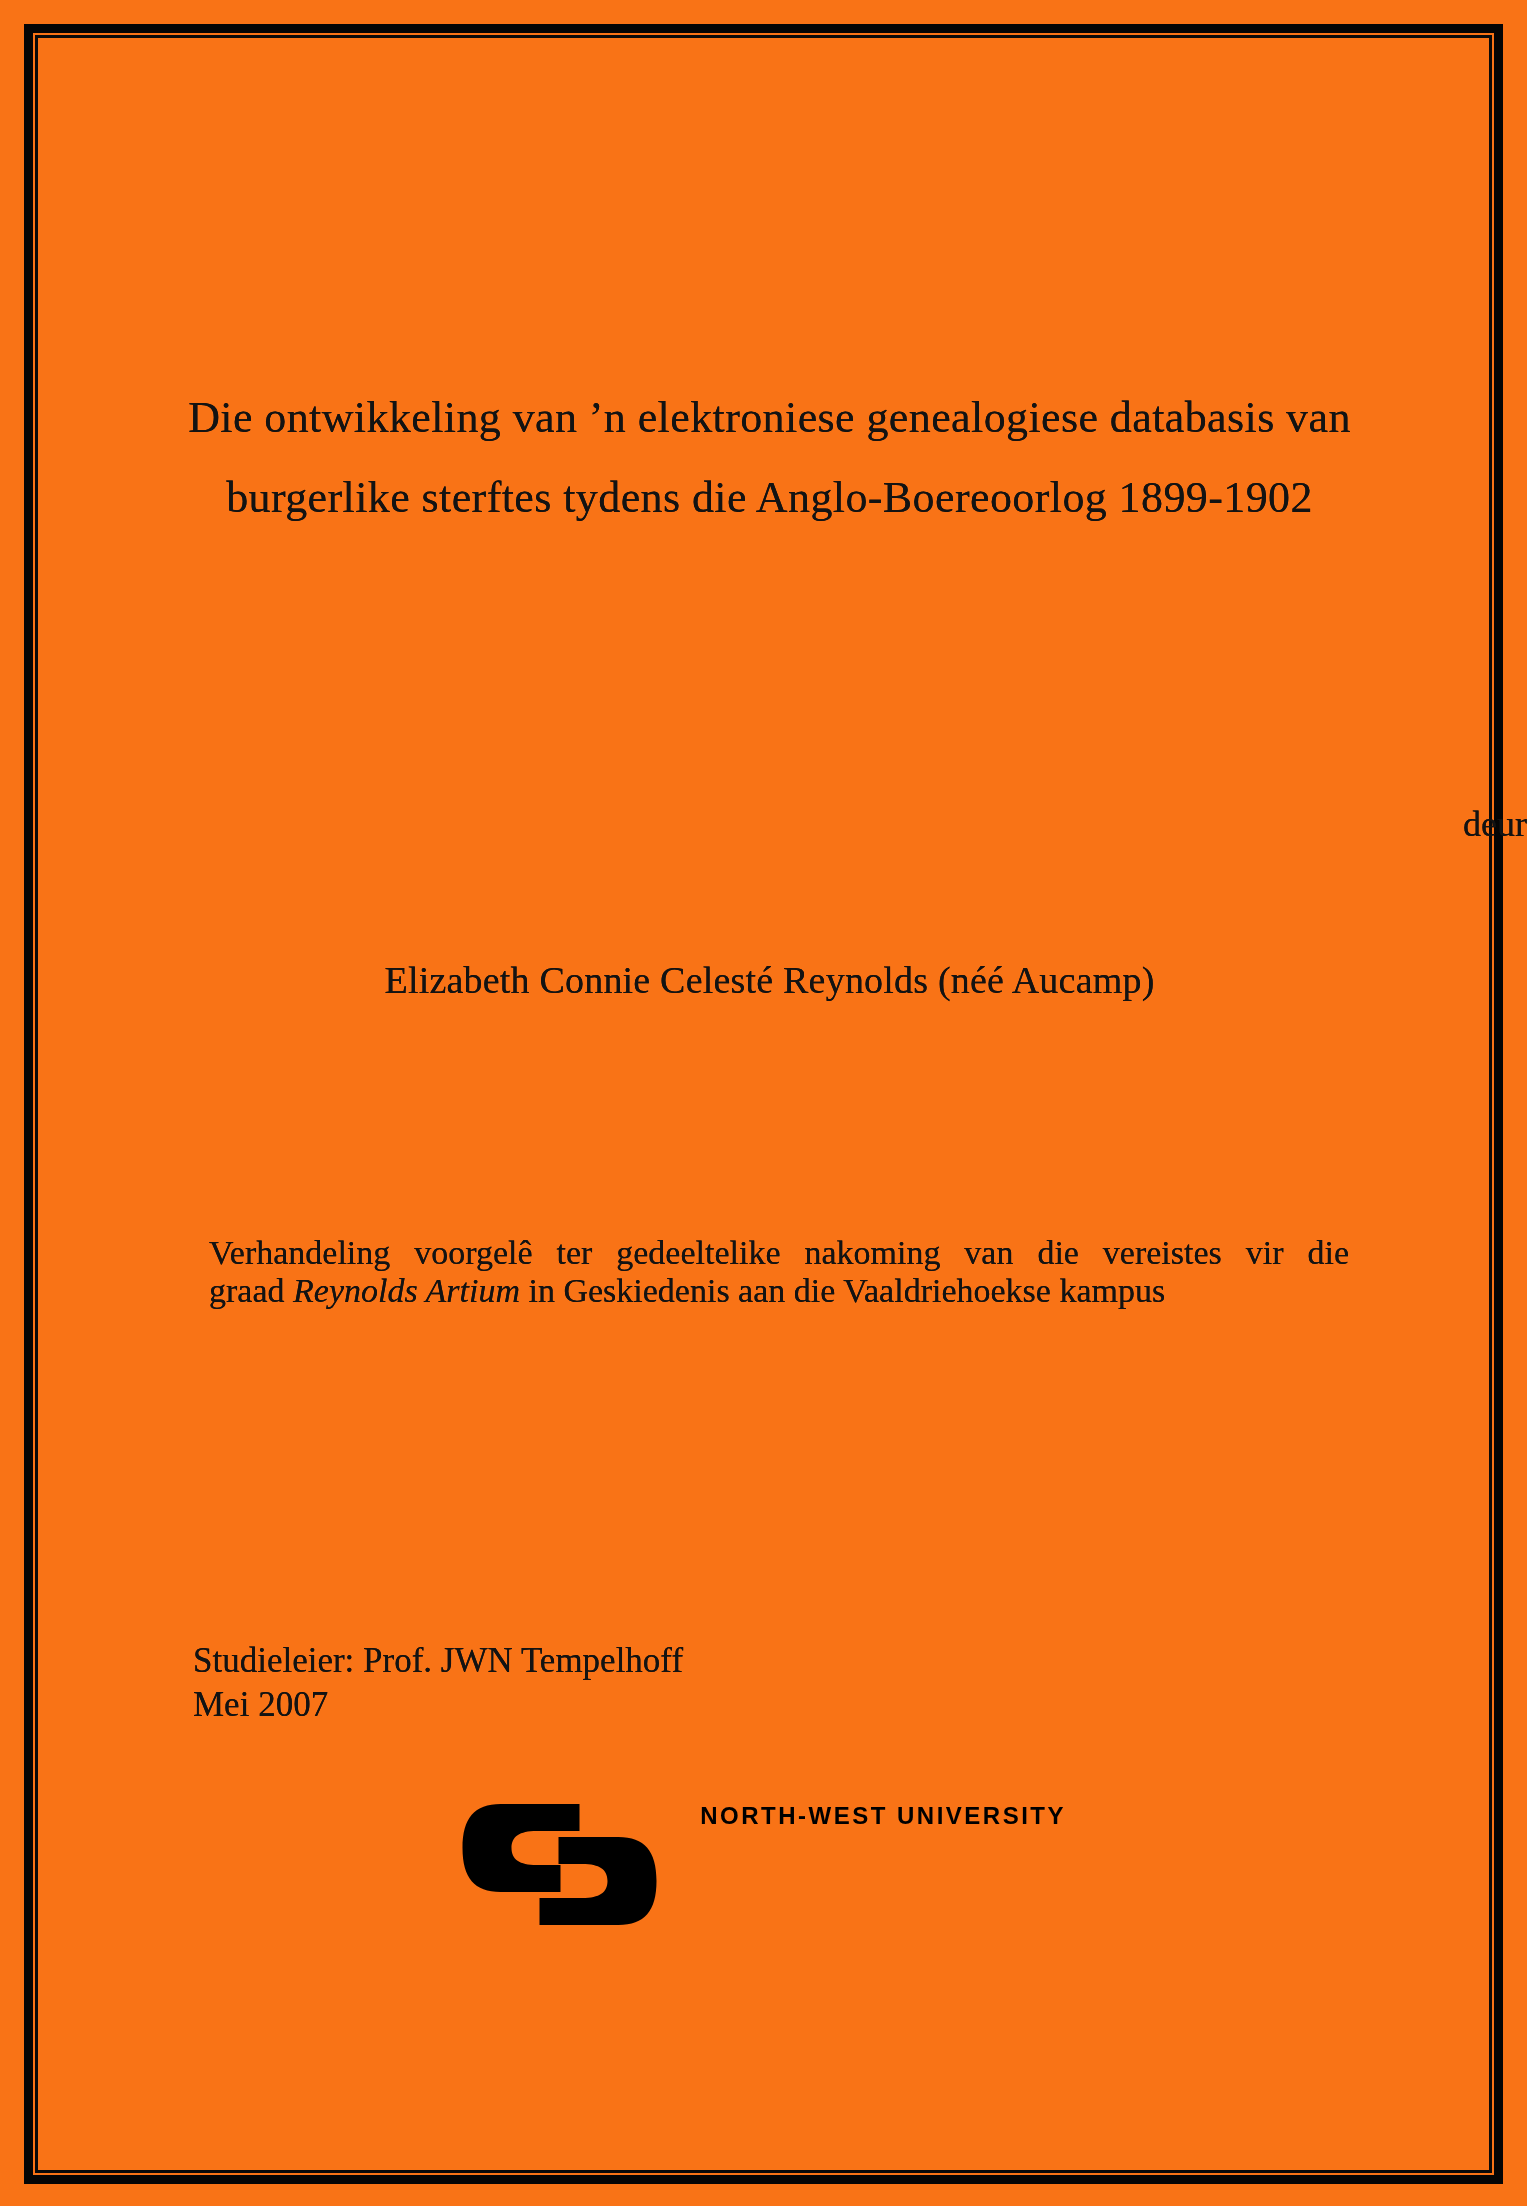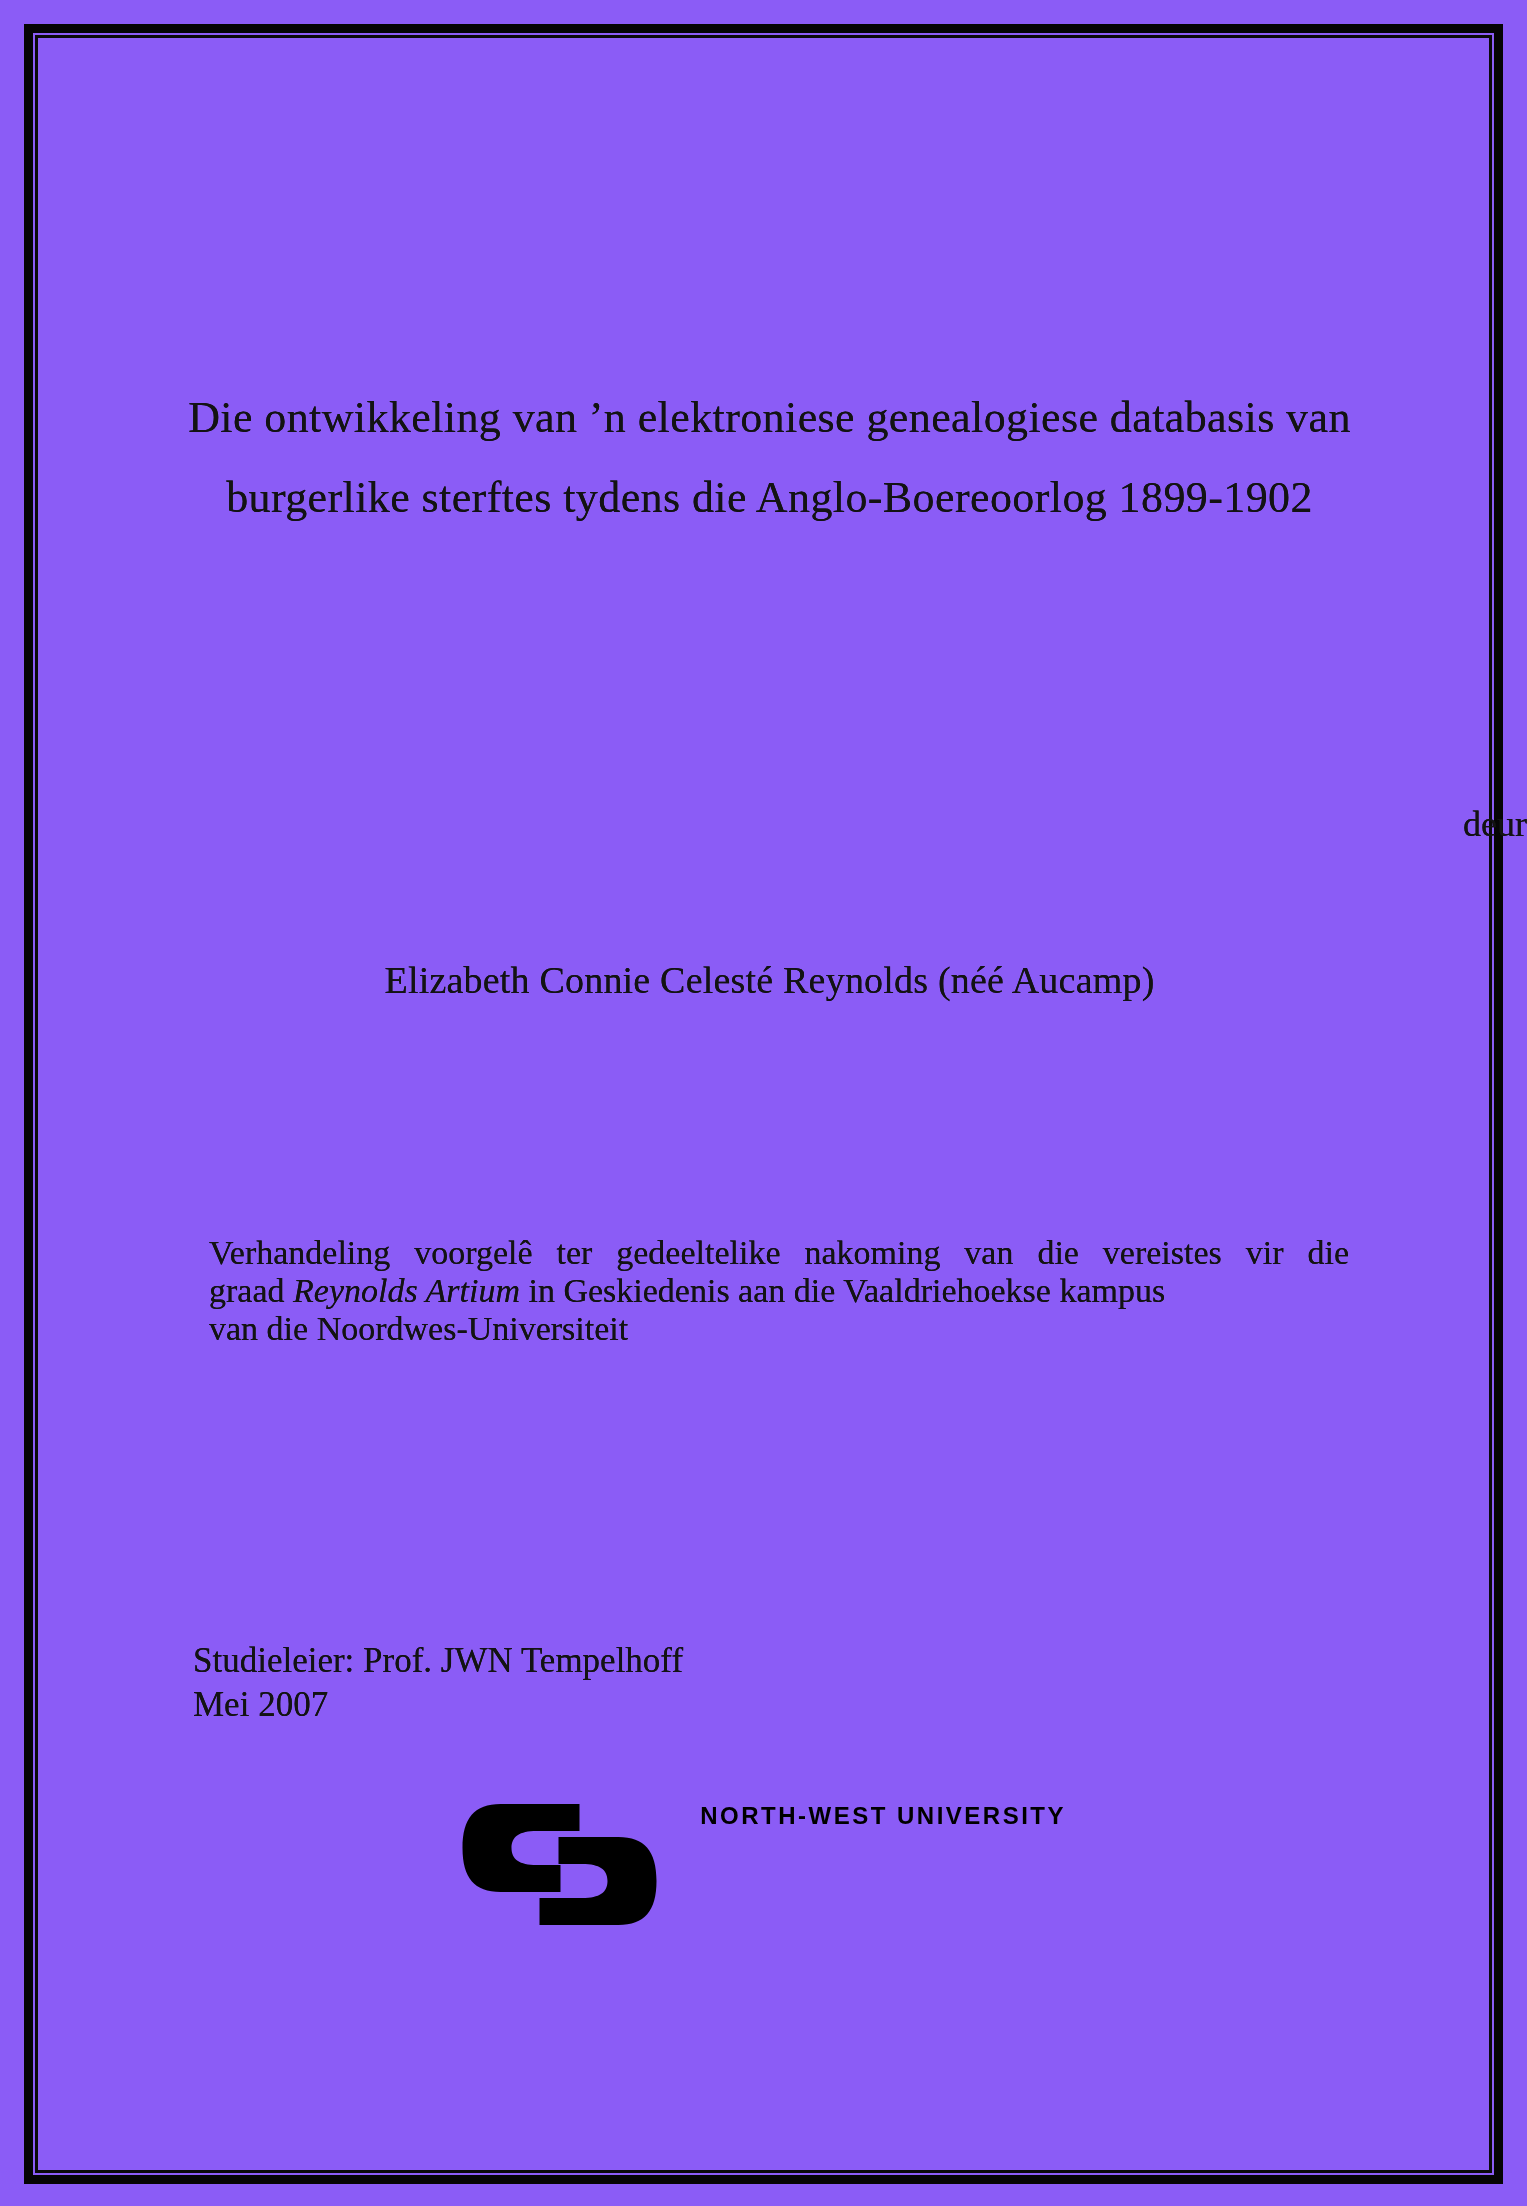--- a/index.html
+++ b/index.html
@@ -1,20 +1,20 @@
 <!DOCTYPE html>
 <html><head>
 <meta charset="utf-8">
 <style>
   html,body{margin:0;padding:0;background:#e8e8e8;}
   .page{
     position:relative;
     width:1527px;height:2206px;
     margin:0 auto;
-    background:#8b5cf6;
+    background:#f97316;
     font-family:"Liberation Serif", serif;
     color:#131313;
     overflow:hidden;
   }
   
   .frame-outer{
     position:absolute;left:24px;top:24px;
     width:1479px;height:2160px;
     border:9px solid #050505;
     box-sizing:border-box;
@@ -83,21 +83,20 @@
     <span>burgerlike sterftes tydens die Anglo-Boereoorlog 1899-1902</span>
   </h1>
 
   <div class="byline txt">deur</div>
 
   <div class="author txt">Elizabeth Connie Celesté Reynolds (néé Aucamp)</div>
 
   <p class="declaration txt">
     <span class="decl-just" style="display:block">Verhandeling voorgelê ter gedeeltelike nakoming van die vereistes vir die</span>
     <span class="decl-line" style="display:block"><span>graad </span><em>Reynolds Artium</em><span> in Geskiedenis aan die Vaaldriehoekse kampus</span></span>
-    <span class="decl-line" style="display:block">van die Noordwes-Universiteit</span>
   </p>
 
   <div class="supervisor-block txt">
     <div>Studieleier: Prof. JWN Tempelhoff</div>
     <div>Mei 2007</div>
   </div>
 
   <div class="logo-row">
     <svg class="logo-mark" width="195" height="121" viewBox="0 0 194 121" aria-hidden="true">
       <path fill="#000000" d="M 38,0 H 117 V 27 H 74 C 57,27 49,32.5 49,44 C 49,55.5 57,61 74,61 H 98 V 88 H 38 C 12,88 0,74 0,44 C 0,14 12,0 38,0 Z"></path>

